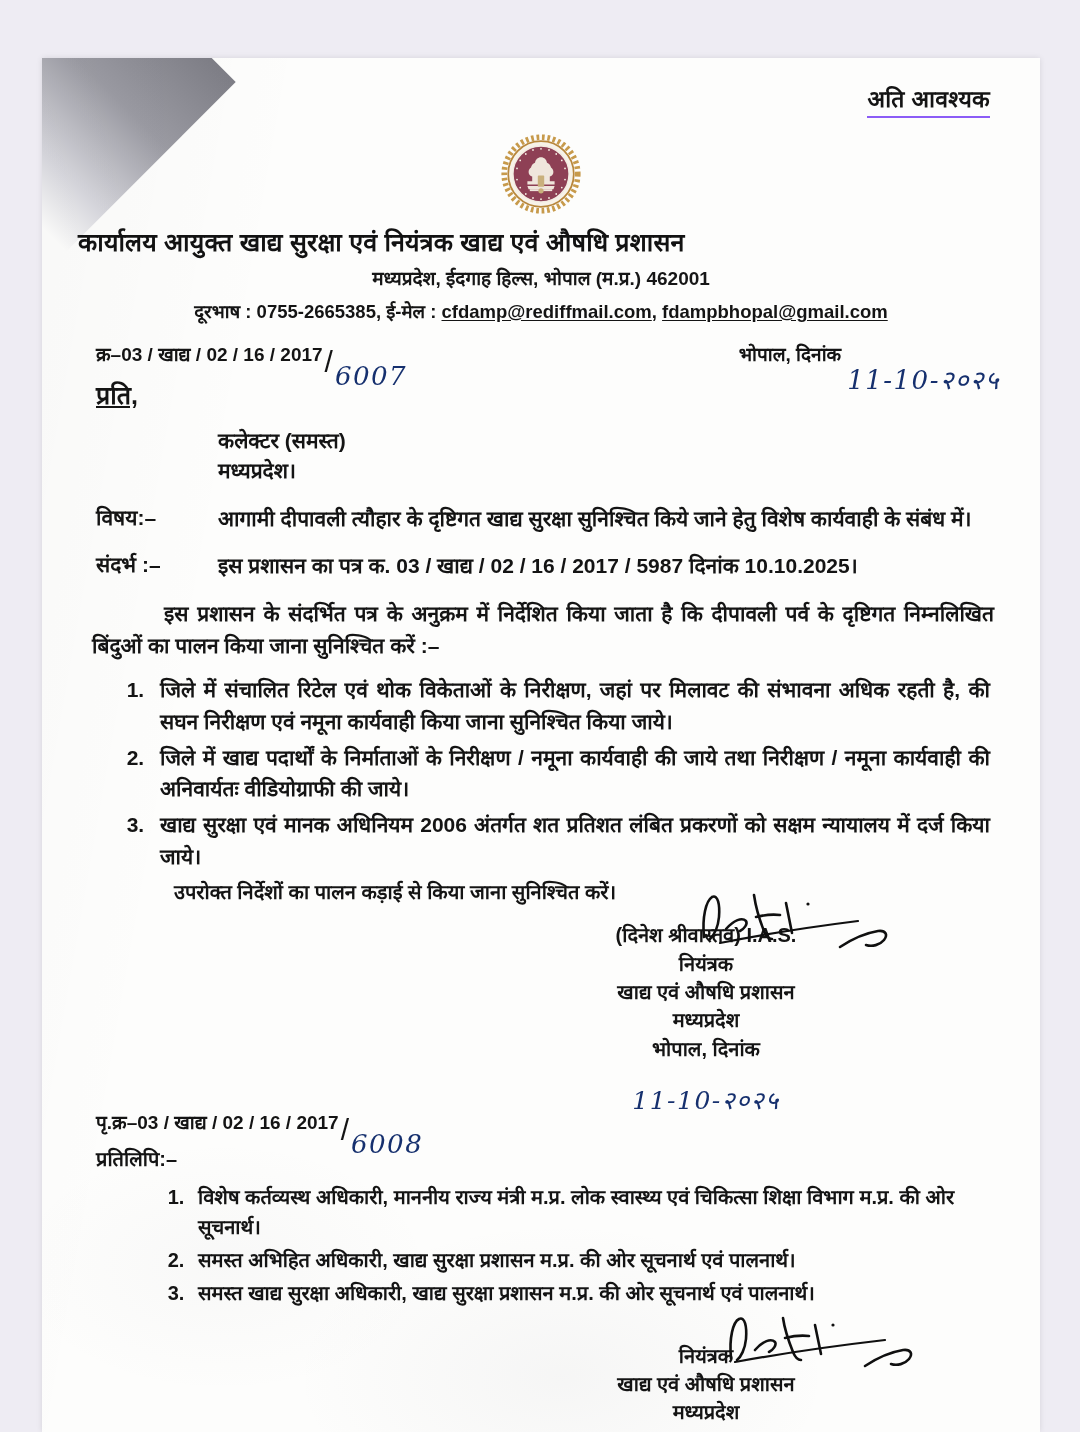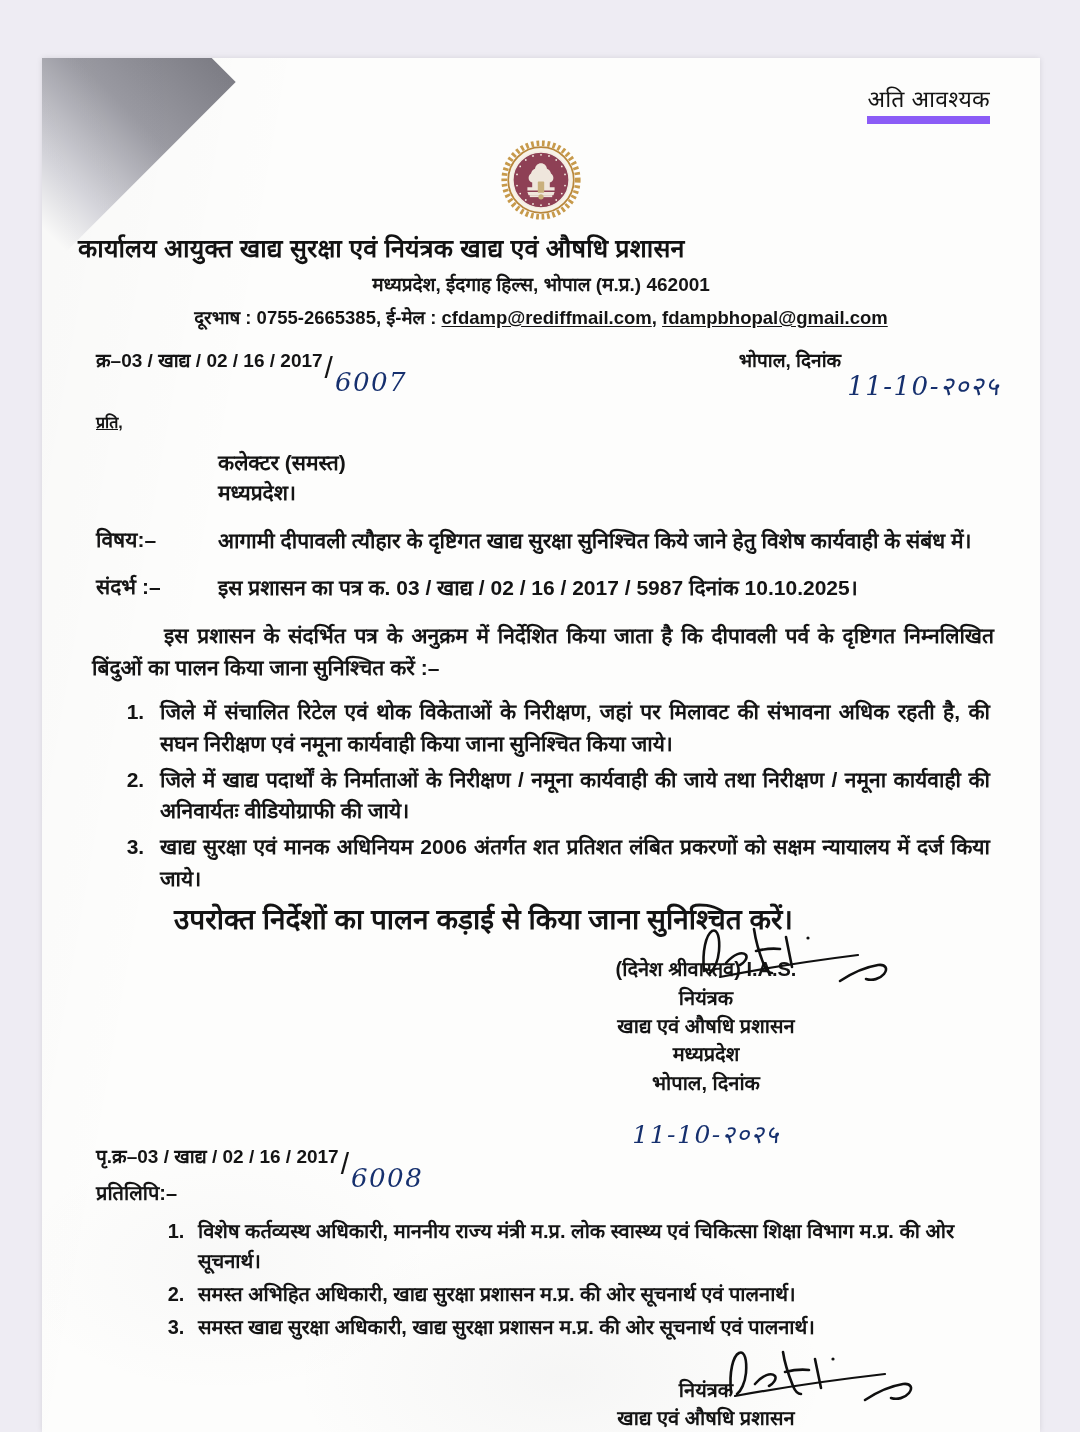--- a/index.html
+++ b/index.html
@@ -73,23 +73,23 @@
     font-weight: 700;
   }
 
   .urgent-row {
     text-align: right;
     padding: 24px 14px 0 0;
   }
   .urgent {
     display: inline-block;
     font-size: 23px;
-    font-weight: 400;
+    font-weight: 700;
     letter-spacing: .3px;
-    border-bottom: 8px solid #8b5cf6;
+    border-bottom: 2px solid #8b5cf6;
     padding-bottom: 2px;
   }
 
   
   .emblem-wrap {
     text-align: center;
     margin-top: 16px;
     height: 86px;
   }
   .emblem {
@@ -146,23 +146,23 @@
   }
   .slash-big {
     font-weight: 400;
     font-size: 30px;
     position: relative;
     top: 4px;
     padding: 0 2px;
   }
 
   .to-label {
-    margin-top: 28px;
+    margin-top: 0;
     padding-left: 18px;
-    font-size: 16px;
+    font-size: 25px;
     font-weight: 700;
     text-decoration: underline;
   }
   .to-body {
     margin-top: 15px;
     padding-left: 140px;
     font-size: 21px;
     font-weight: 700;
     line-height: 1.45;
   }
@@ -212,21 +212,21 @@
     padding-left: 10px;
     text-align: justify;
     text-justify: inter-word;
   }
   ol.points li::marker { font-weight: 700; }
 
   .closing-line {
     padding-left: 96px;
     padding-right: 14px;
     margin-top: 2px;
-    font-size: 28px;
+    font-size: 20px;
     font-weight: 700;
     line-height: 1.5;
   }
 
   
   .sig-block {
     margin-top: 14px;
     text-align: center;
     font-size: 20px;
     font-weight: 700;

